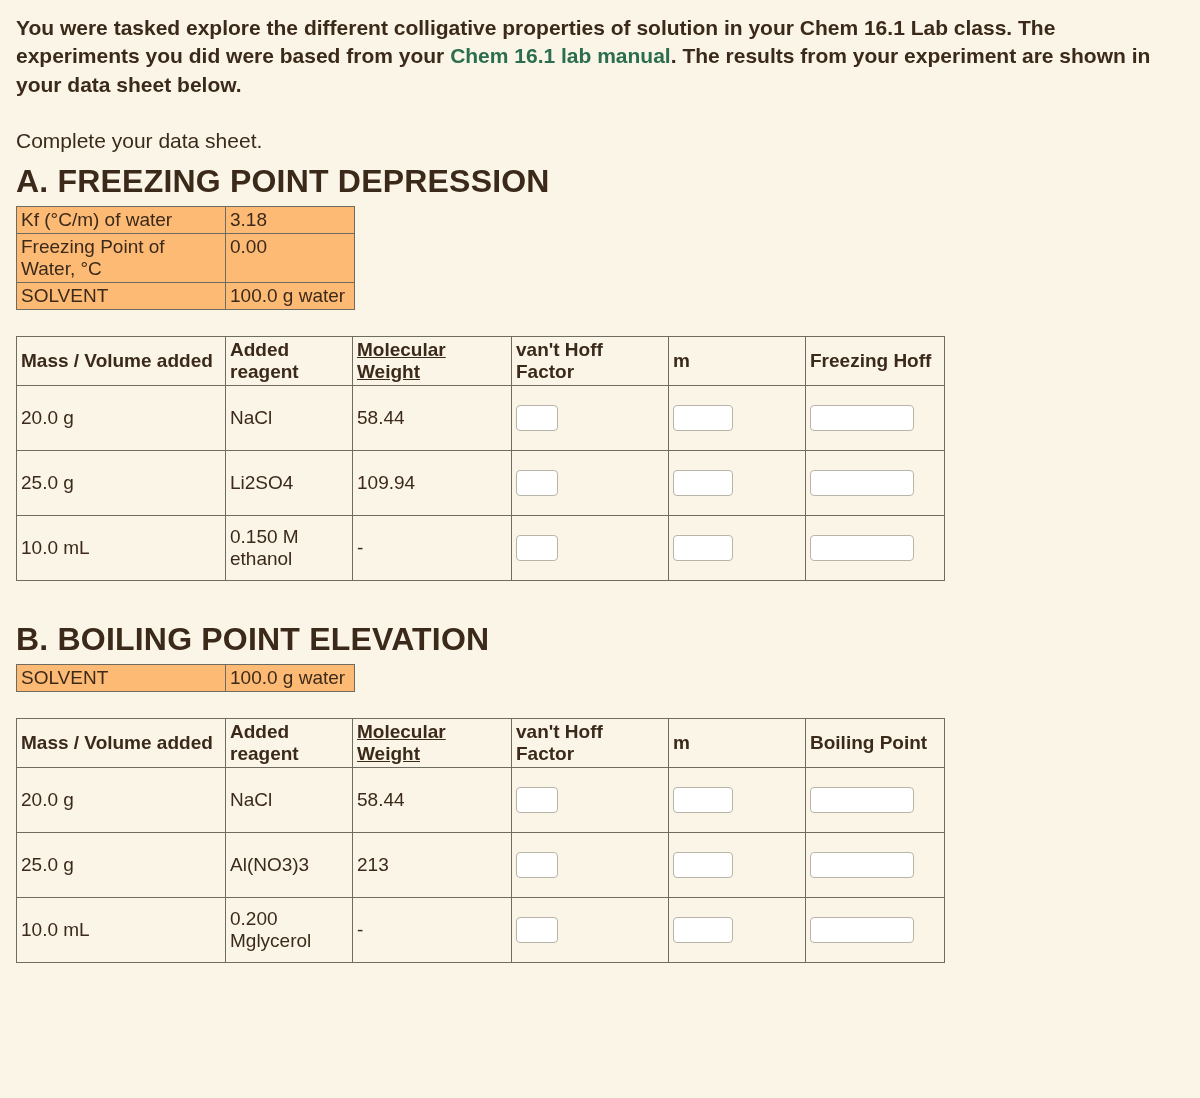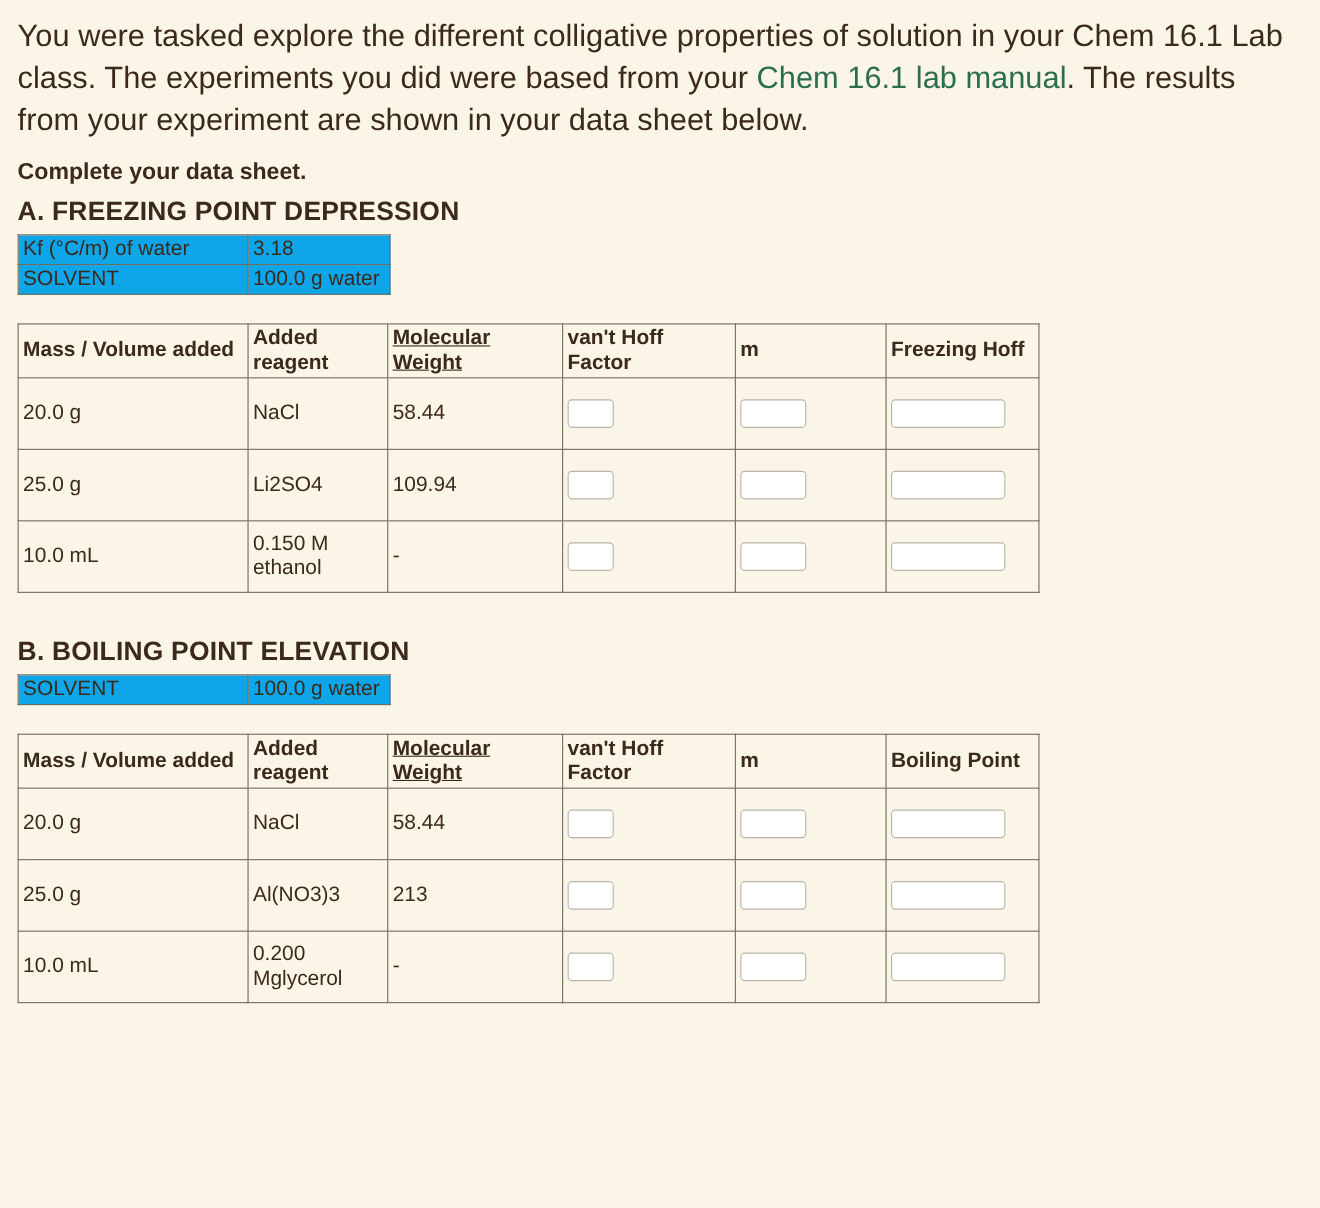--- a/index.html
+++ b/index.html
@@ -5,55 +5,55 @@
   body {
     background: #fbf5e7;
     font-family: Arial, Helvetica, sans-serif;
     color: #3b2a1a;
     margin: 0;
     padding: 14px 16px;
     width: 1200px;
     box-sizing: border-box;
   }
   .intro {
-    font-size: 28px;
-    font-weight: 400;
+    font-size: 21px;
+    font-weight: 700;
     line-height: 1.35;
     color: #3b2a1a;
-    margin: 0 0 18px 0;
+    margin: 0 0 30px 0;
   }
   .intro a {
     color: #2b6e4f;
     text-decoration: none;
   }
   .prompt {
     font-size: 21px;
-    font-weight: 700;
+    font-weight: 400;
     margin: 0 0 10px 0;
   }
   h2.section {
-    font-size: 24px;
+    font-size: 32px;
     font-weight: 800;
     color: #3b2a1a;
     margin: 4px 0 6px 0;
     letter-spacing: 0.2px;
   }
   table {
     border-collapse: collapse;
     font-size: 19px;
     color: #3b2a1a;
   }
   table.small-info {
     margin-bottom: 26px;
   }
   table.small-info td {
     border: 1px solid #6e6b61;
     padding: 2px 4px;
     vertical-align: top;
-    background: #0ea5e9;
+    background: #fdba74;
   }
   table.small-info td.label {
     width: 200px;
   }
   table.small-info td.value {
     width: 120px;
   }
   table.data {
     margin-bottom: 40px;
   }
@@ -105,20 +105,24 @@
 
 <h2 class="section">A. FREEZING POINT DEPRESSION</h2>
 
 <table class="small-info">
   <tbody>
       <tr>
     <td class="label">Kf (°C/m) of water</td>
     <td class="value">3.18</td>
   </tr>
   <tr>
+    <td class="label">Freezing Point of Water, °C</td>
+    <td class="value">0.00</td>
+  </tr>
+  <tr>
     <td class="label">SOLVENT</td>
     <td class="value">100.0 g water</td>
   </tr>
 </tbody>
   </table>
 
 <table class="data">
   <tbody>
       <tr>
     <th class="col-mass">Mass / Volume added</th>

